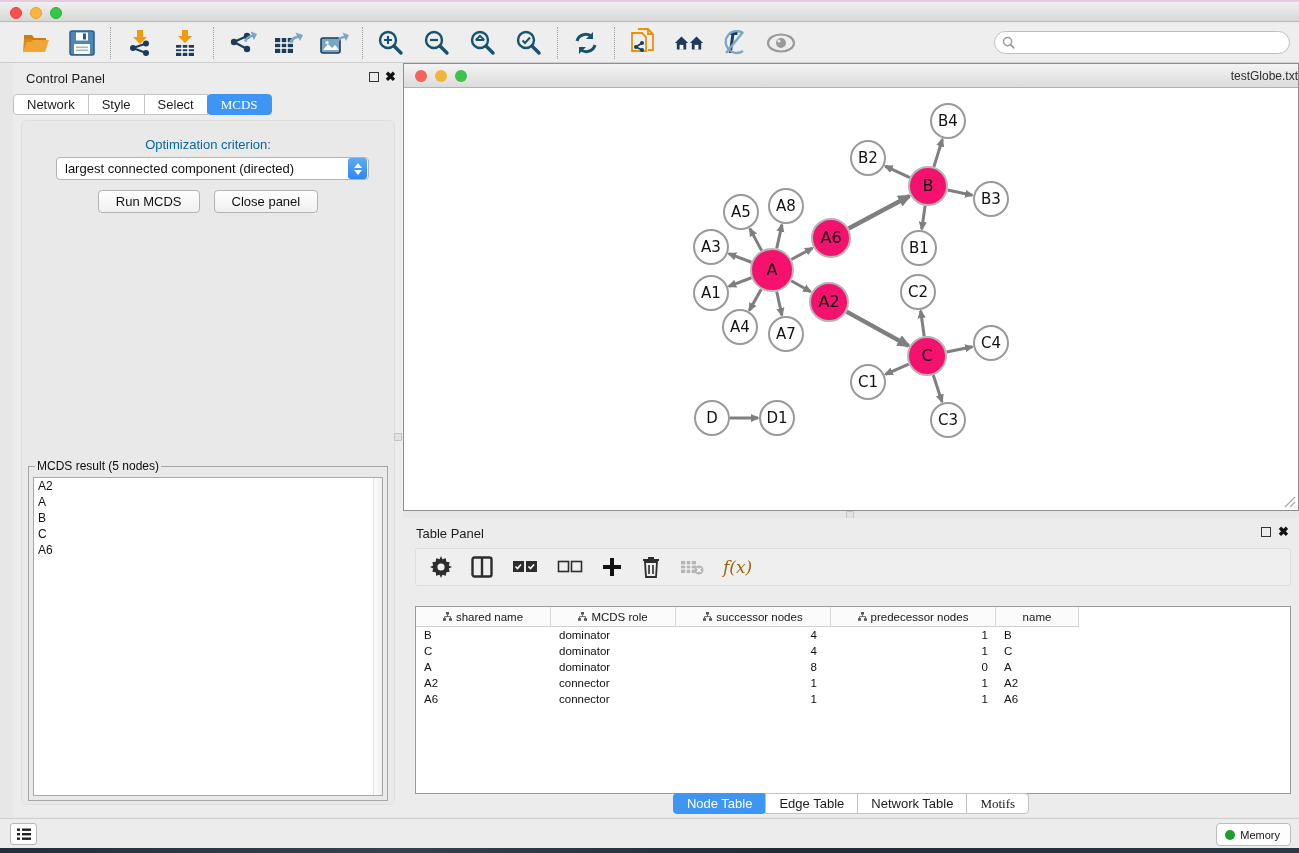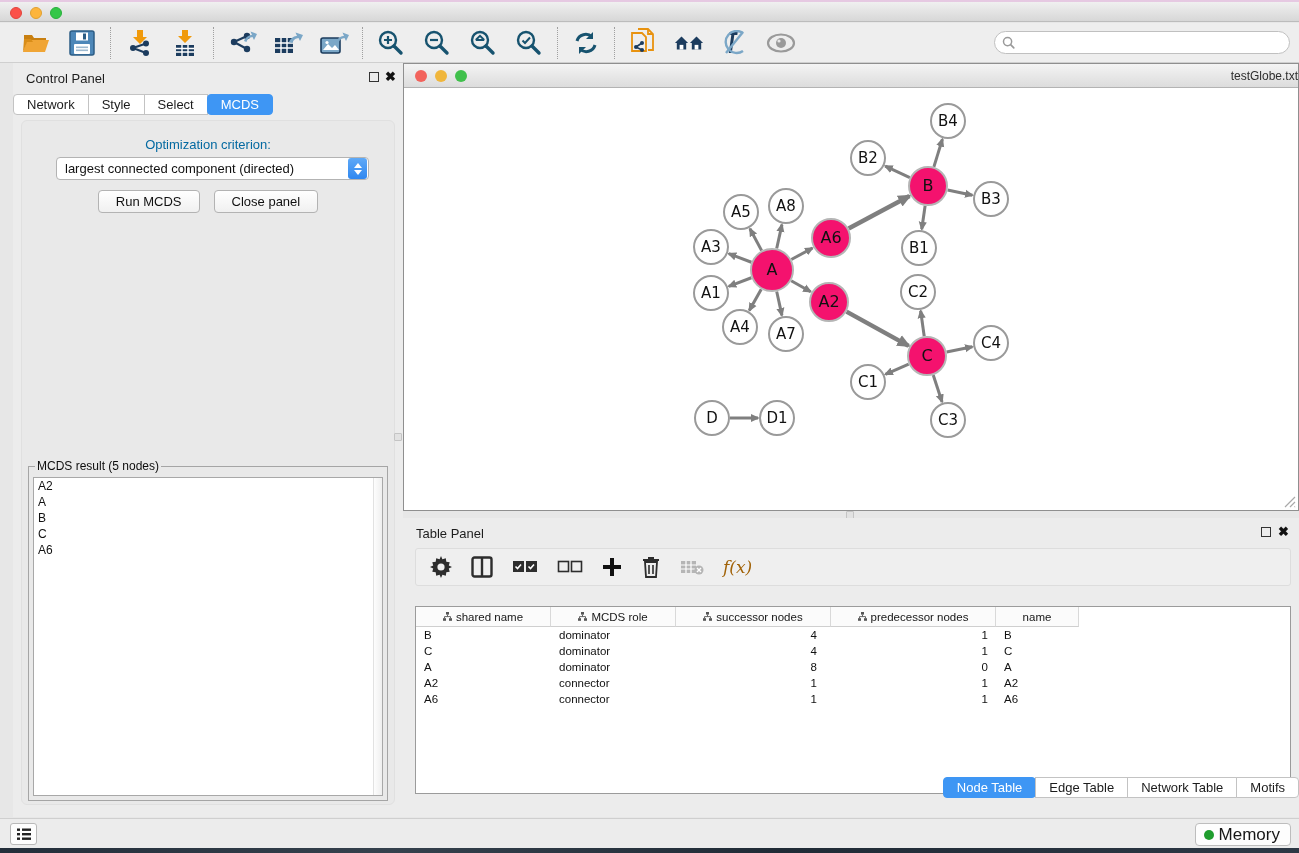--- a/index.html
+++ b/index.html
@@ -37,21 +37,21 @@
   .panel-header { position:relative; height:30px; }
   .panel-title { position:absolute; left:13px; top:8px; font-size:13px; color:#1d1d1d; }
   .float-box { position:absolute; width:10px; height:10px; border:1.5px solid #333; top:9px; }
   .close-x { position:absolute; top:6px; font-size:13px; font-weight:bold; color:#111; }
   .cp-tabs { position:absolute; top:31px; left:0; right:0; display:flex; justify-content:flex-start; }
   .seg {
     height:21px; line-height:19px; padding:0 13px; font-size:13px; background:#fff;
     border:1px solid #c3c3c3; margin-left:-1px; color:#1c1c1c;
   }
   .seg.first { border-radius:4px 0 0 4px; margin-left:0; }
-  .seg.last  { border-radius:0 4px 4px 0; }
+  .seg.last  { border-radius:0 4px 4px 0;font-family:Liberation Serif, serif; }
   .seg.active { background:#3e96f4; border-color:#3e96f4; color:#fff; border-radius:4px; }
   .cp-content {
     position:absolute; top:57px; left:8px; right:8px; bottom:12px;
     background:#e9e9e9; border:1px solid #e0e0e0; border-radius:6px;
   }
   .opt-label { position:absolute; top:16px; left:0; right:0; text-align:center; font-size:13px; color:#0369a1; }
   .criterion {
     position:absolute; top:36px; left:34px; width:313px; height:23px; background:#fff;
     border:1px solid #b3b3b3; border-radius:4px; display:flex; align-items:center;
   }
@@ -105,33 +105,33 @@
     background:#fff; border:1px solid #9b9b9b; overflow:hidden;margin-top:8px;
   }
   .dt-header { display:flex; height:20px; }
   .dt-hcell {
     display:flex; align-items:center; justify-content:center; gap:4px;
     font-size:11.5px; color:#161616; background:#fbfbfb;
     border-right:1px solid #d9d9d9; border-bottom:1px solid #cfcfcf;
   }
   .dt-row { display:flex; height:16px; }
   .dt-cell { font-size:11.5px; color:#111; line-height:16px; white-space:nowrap; overflow:hidden; }
-  .tp-tabs { position:absolute; bottom:19px; left:0; right:0; display:flex; justify-content:flex-end; }
+  .tp-tabs { position:absolute; bottom:3px; left:0; right:0; display:flex; justify-content:center; }
   
   .status-bar {
     position:absolute; left:0; right:0; bottom:5px; height:30px;
     background:#ececec; border-top:1px solid #cfcfcf;
   }
   .list-btn {
     position:absolute; left:10px; top:4px; width:27px; height:22px; background:#fdfdfd;
     border:1px solid #b9b9b9; border-radius:3px; display:flex; align-items:center; justify-content:center;
   }
   .memory-btn {
     position:absolute; right:8px; top:4px; height:23px; padding:0 10px 0 8px; background:#fdfdfd;
-    border:1px solid #bdbdbd; border-radius:4px; display:flex; align-items:center; gap:5px; font-size:17px; color:#161616;
+    border:1px solid #bdbdbd; border-radius:4px; display:flex; align-items:center; gap:5px; font-size:11px; color:#161616;
   }
   .mem-dot { width:10px; height:10px; border-radius:50%; background:#1f9d2e; }
   .bottom-strip { position:absolute; left:0; right:0; bottom:0; height:5px; background:linear-gradient(90deg,#232e3a,#35414d 30%,#202b36 60%,#2d3845); }
   .grip-dot { position:absolute; width:8px; height:8px; background:#e2e2e2; border:1px solid #c4c4c4; border-radius:1px; }
 </style>
 </head>
 <body>
 
 <div id="root">
   <div class="pink-strip"></div>

